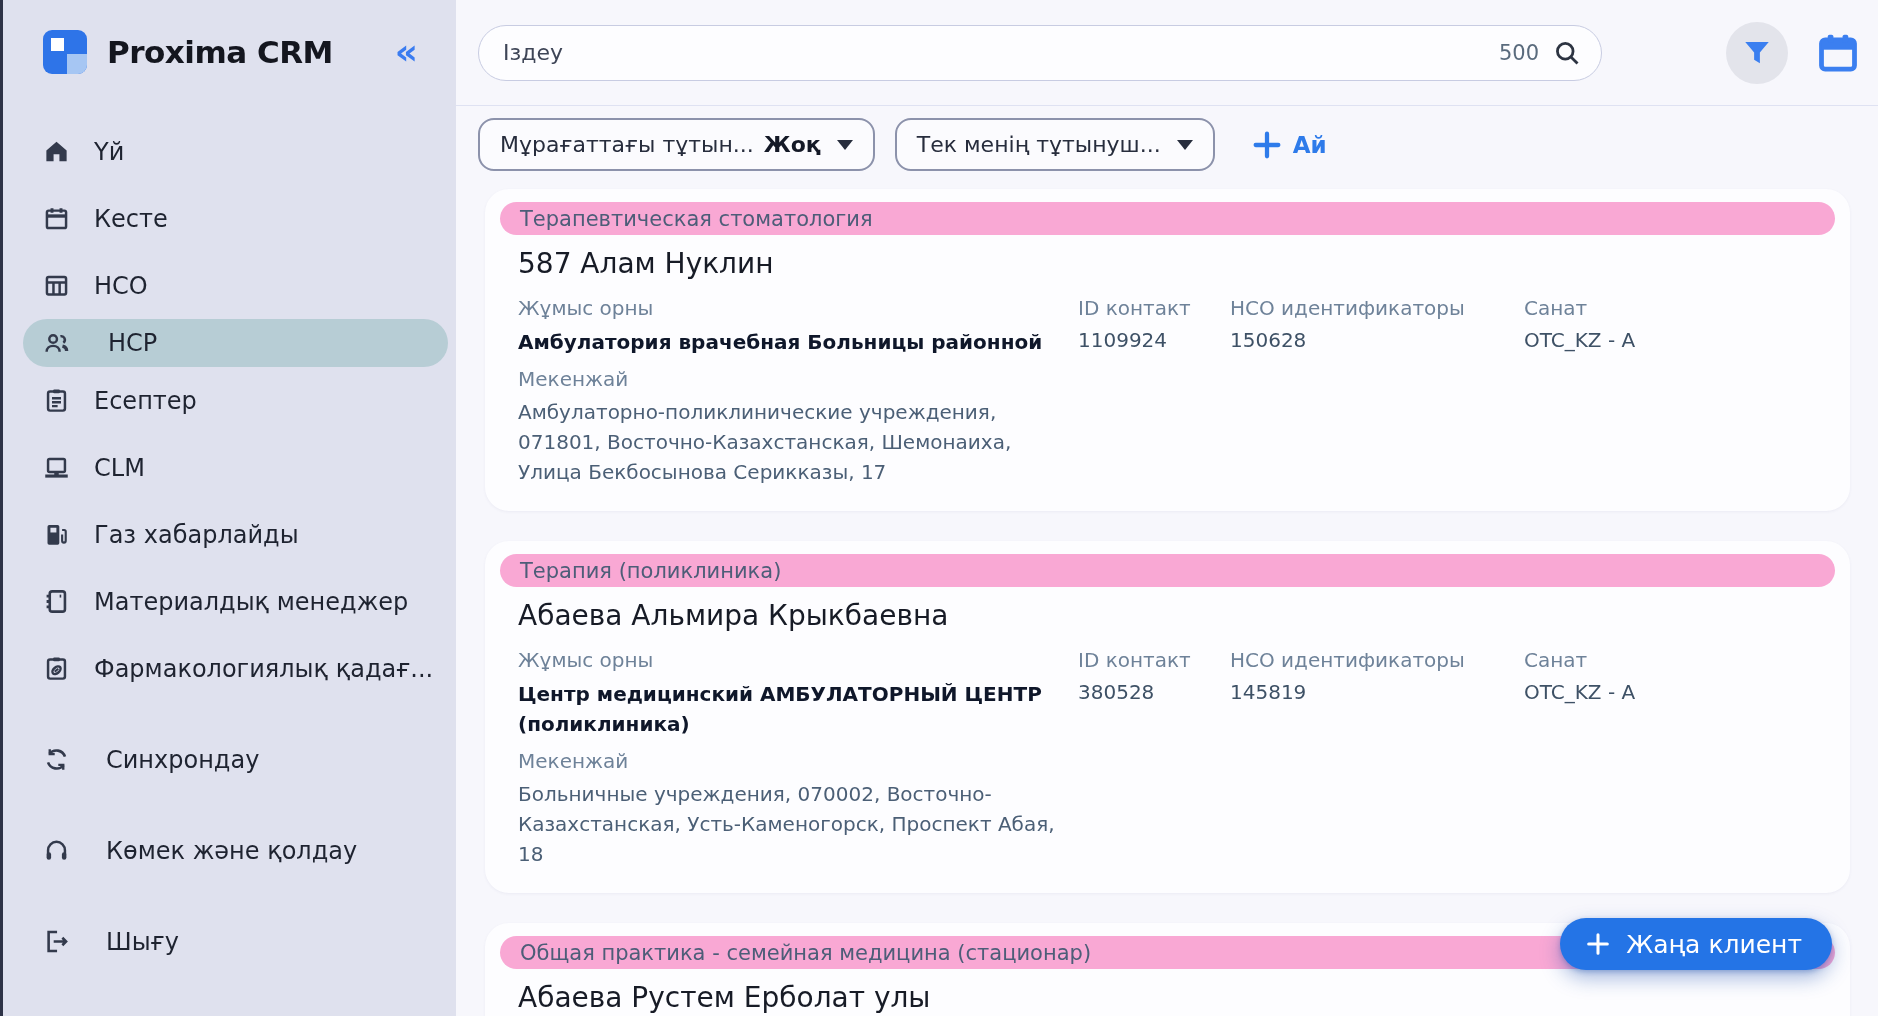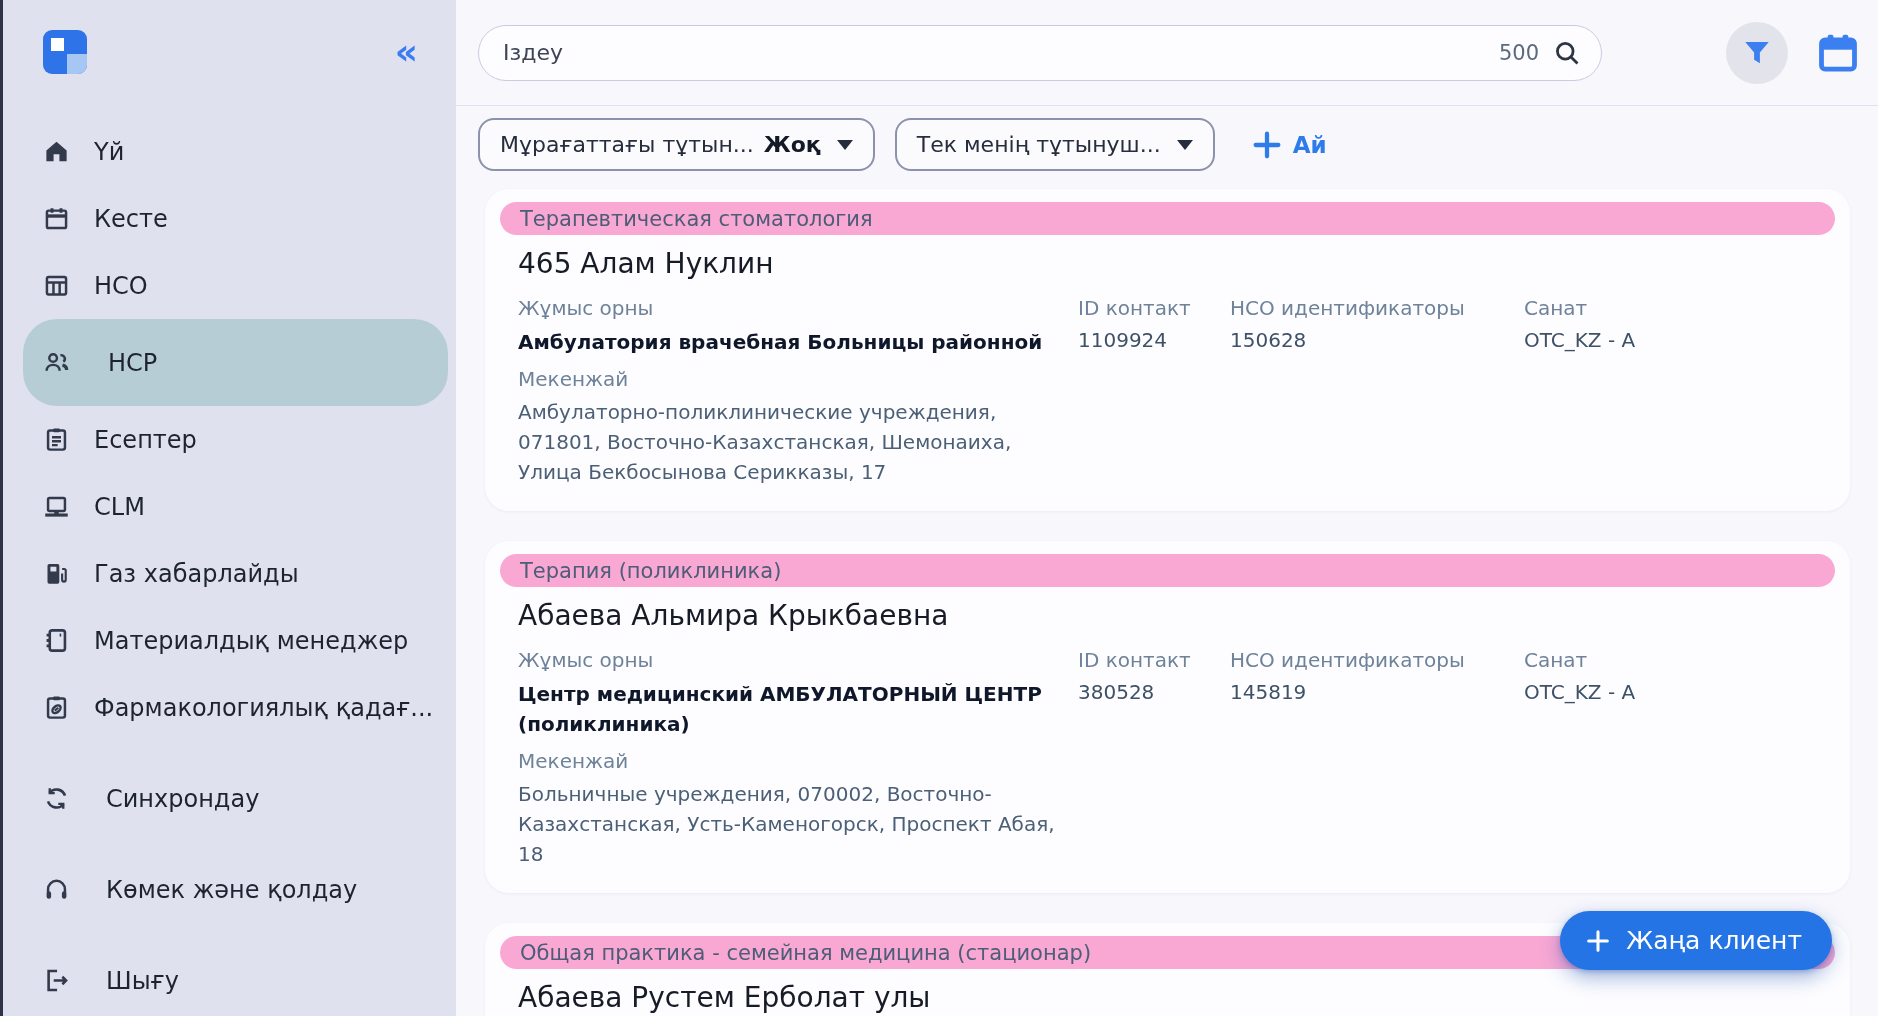--- a/index.html
+++ b/index.html
@@ -28,21 +28,21 @@
   .logo .sq-light { position: absolute; right: 0; bottom: 0; width: 20px; height: 20px; background: #a6c6f3; border-radius: 0 0 9px 0; }
   .app-title { font-size: 31px; font-weight: 700; color: #14161f; margin-left: 20px; letter-spacing: -0.5px; }
   .collapse-btn { margin-left: auto; margin-right: 24px; color: #3b7cf0; font-size: 36px; font-weight: 700; line-height: 1; cursor: pointer; }
 
   .nav { margin-top: 40px; display: flex; flex-direction: column; }
   .nav-item {
     height: 67px; display: flex; align-items: center; gap: 24px;
     font-size: 24px; color: #1e2330; cursor: pointer; position: relative;
   }
   .nav-item.active {
-    background: #b7cdd5; border-radius: 34px; height: 87px;
+    background: #b7cdd5; border-radius: 34px; height: 48px;
     margin-left: -20px; padding-left: 20px; margin-right: -6px; gap: 38px;
   }
   .nav-item.spaced { margin-top: 24px; gap: 36px; }
   .nav-icon { width: 27px; height: 27px; flex: none; color: #333a4c; }
   .nav-icon svg { width: 100%; height: 100%; display: block; }
 
   
   .main { flex: 1; display: flex; flex-direction: column; position: relative; min-width: 0; }
 
   .topbar {
@@ -121,41 +121,42 @@
   .f-addr { font-size: 20px; color: #4b5f76; margin-top: 6px; line-height: 30px; }
   .info-cols { display: flex; }
   .ic { }
   .ic1 { width: 152px; flex: none; }
   .ic2 { width: 294px; flex: none; }
   .f-value { font-size: 20px; color: #3e5166; margin-top: 8px; }
 
   
   .fab {
     position: absolute; right: 46px; bottom: 46px; z-index: 20;
-    height: 59px; border-radius: 31px; border: none;
+    height: 52px; border-radius: 31px; border: none;
     background: #2474e6; color: #ffffff;
     display: flex; align-items: center; gap: 14px;
     padding: 0 30px 0 24px;
     font-family: inherit; font-size: 25px; font-weight: 500;
     box-shadow: 0 8px 20px rgba(25,75,170,0.38), 0 2px 5px rgba(25,75,170,0.30);
     cursor: pointer;
   }
   .fab svg { width: 28px; height: 28px; display: block; }
 </style>
 </head>
 <body>
 
 <div class="window-edge"></div>
 
 <div class="sidebar">
   <div class="logo-row">
     <div class="logo">
       <div class="sq-white"></div>
         <div class="sq-light"></div>
     </div>
+    <div class="app-title">Proxima CRM</div>
     <div class="collapse-btn">«</div>
   </div>
 
   <div class="nav">
     <div class="nav-item">
       <span class="nav-icon">
           <svg viewBox="0 0 24 24">
             <path d="M3 11.2 12 3.4l9 7.8v9.4h-6.4v-6.2H9.4v6.2H3z" fill="currentColor"></path>
           </svg>
         </span>
@@ -326,21 +327,21 @@
           </svg>
       </span>
       <span>Ай</span>
     </div>
   </div>
 
   <div class="cards">
 
     <div class="card">
       <div class="spec-pill">Терапевтическая стоматология</div>
-      <div class="client-name">465 Алам Нуклин</div>
+      <div class="client-name">587 Алам Нуклин</div>
       <div class="card-row">
         <div class="col-left">
           <div class="f-label">Жұмыс орны</div>
           <div class="f-bold">Амбулатория врачебная Больницы районной</div>
           <div class="f-label addr-label">Мекенжай</div>
           <div class="f-addr">Амбулаторно-поликлинические учреждения, 071801, Восточно-Казахстанская, Шемонаиха, Улица Бекбосынова Серикказы, 17</div>
         </div>
         <div class="info-cols">
           <div class="ic ic1">
             <div class="f-label">ID контакт</div>

